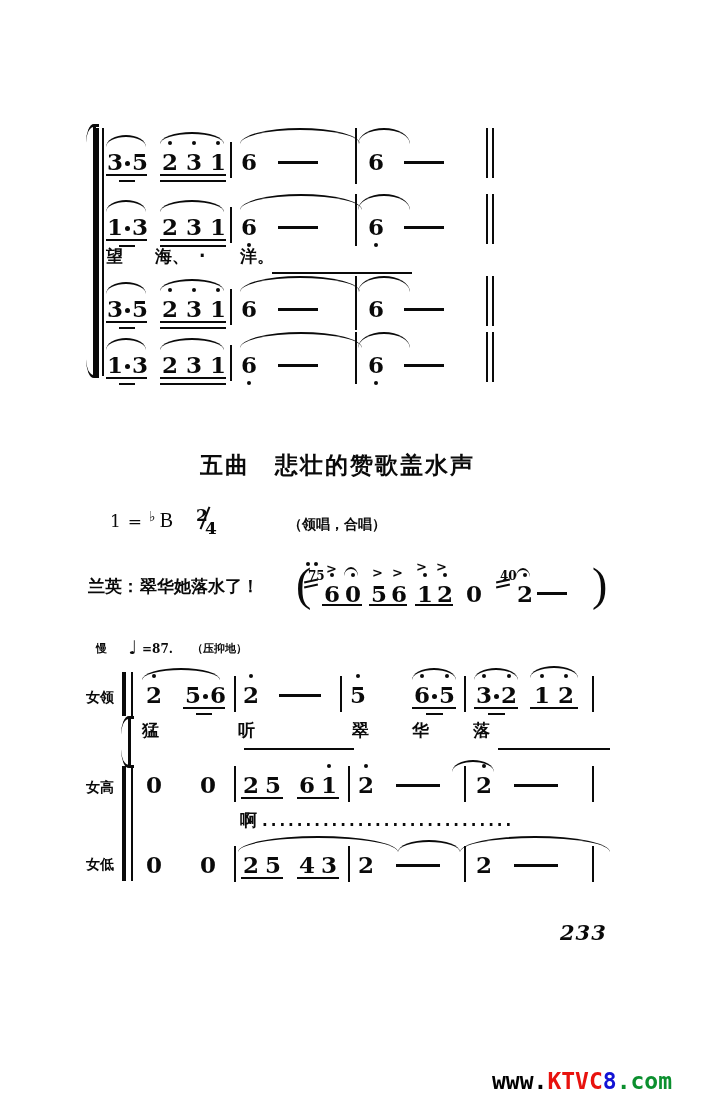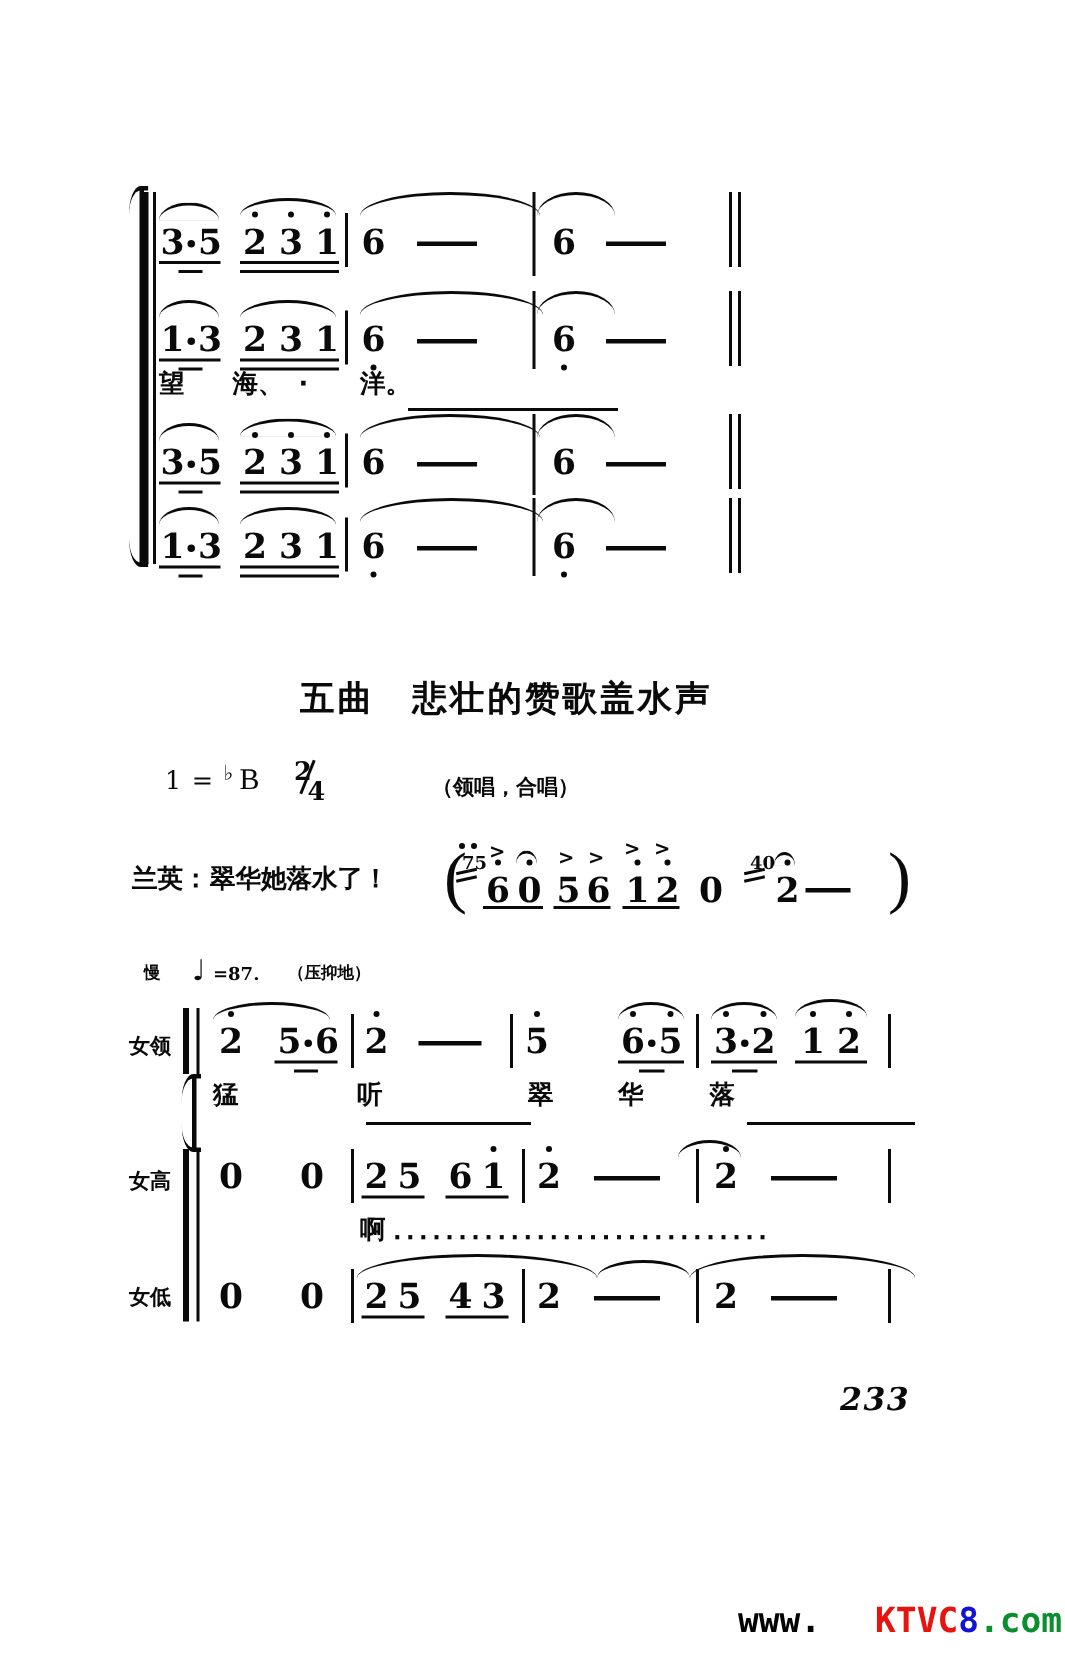--- a/index.html
+++ b/index.html
@@ -197,21 +197,21 @@
   
   #watermark {
     position: absolute;
     font-family: "DejaVu Sans Mono", monospace;
     font-weight: 700;
     font-size: 23px;
     letter-spacing: 0px;
     white-space: nowrap;
   }
   #watermark .w1 { color: #000000; }
-  #watermark .w2 { color: #e8120e; margin-left: 36px; }
+  #watermark .w2 { color: #e8120e; }
   #watermark .w3 { color: #1212d4; }
   #watermark .w4 { color: #0b8f2e; }
 
   .paren {
     position: absolute;
     font-family: "Liberation Serif", serif;
     font-size: 46px;
     line-height: 1;
   }
 

